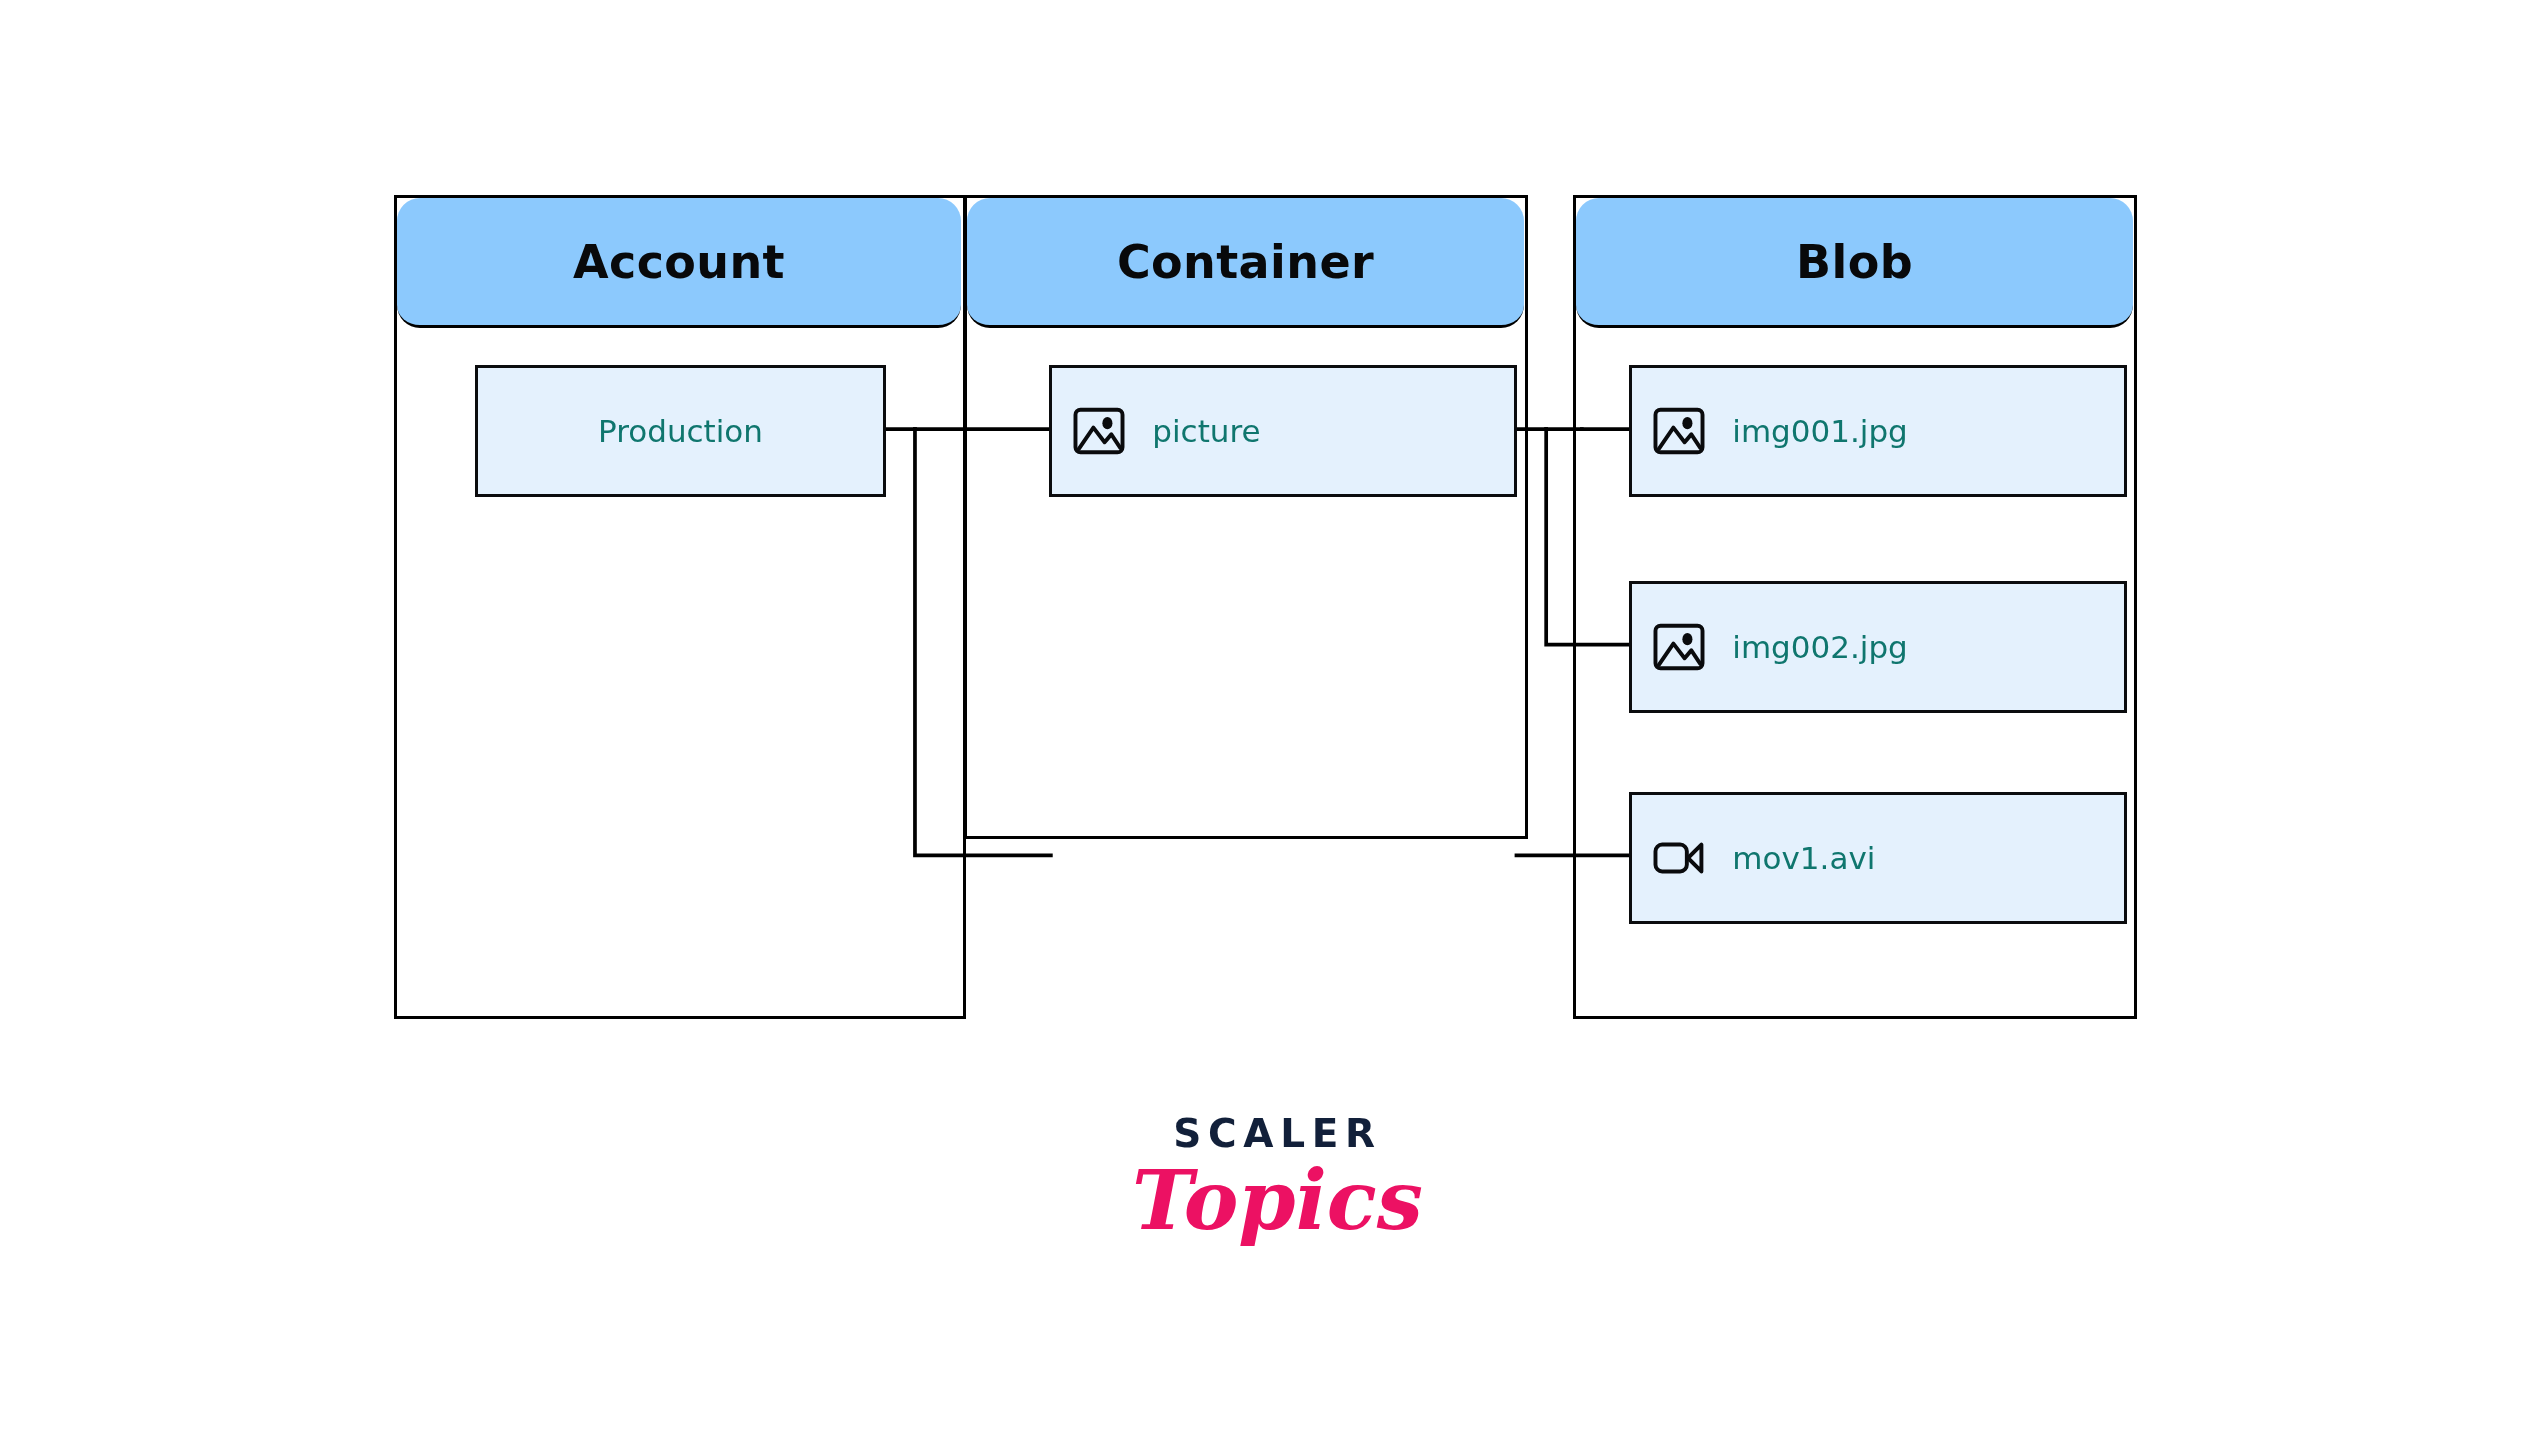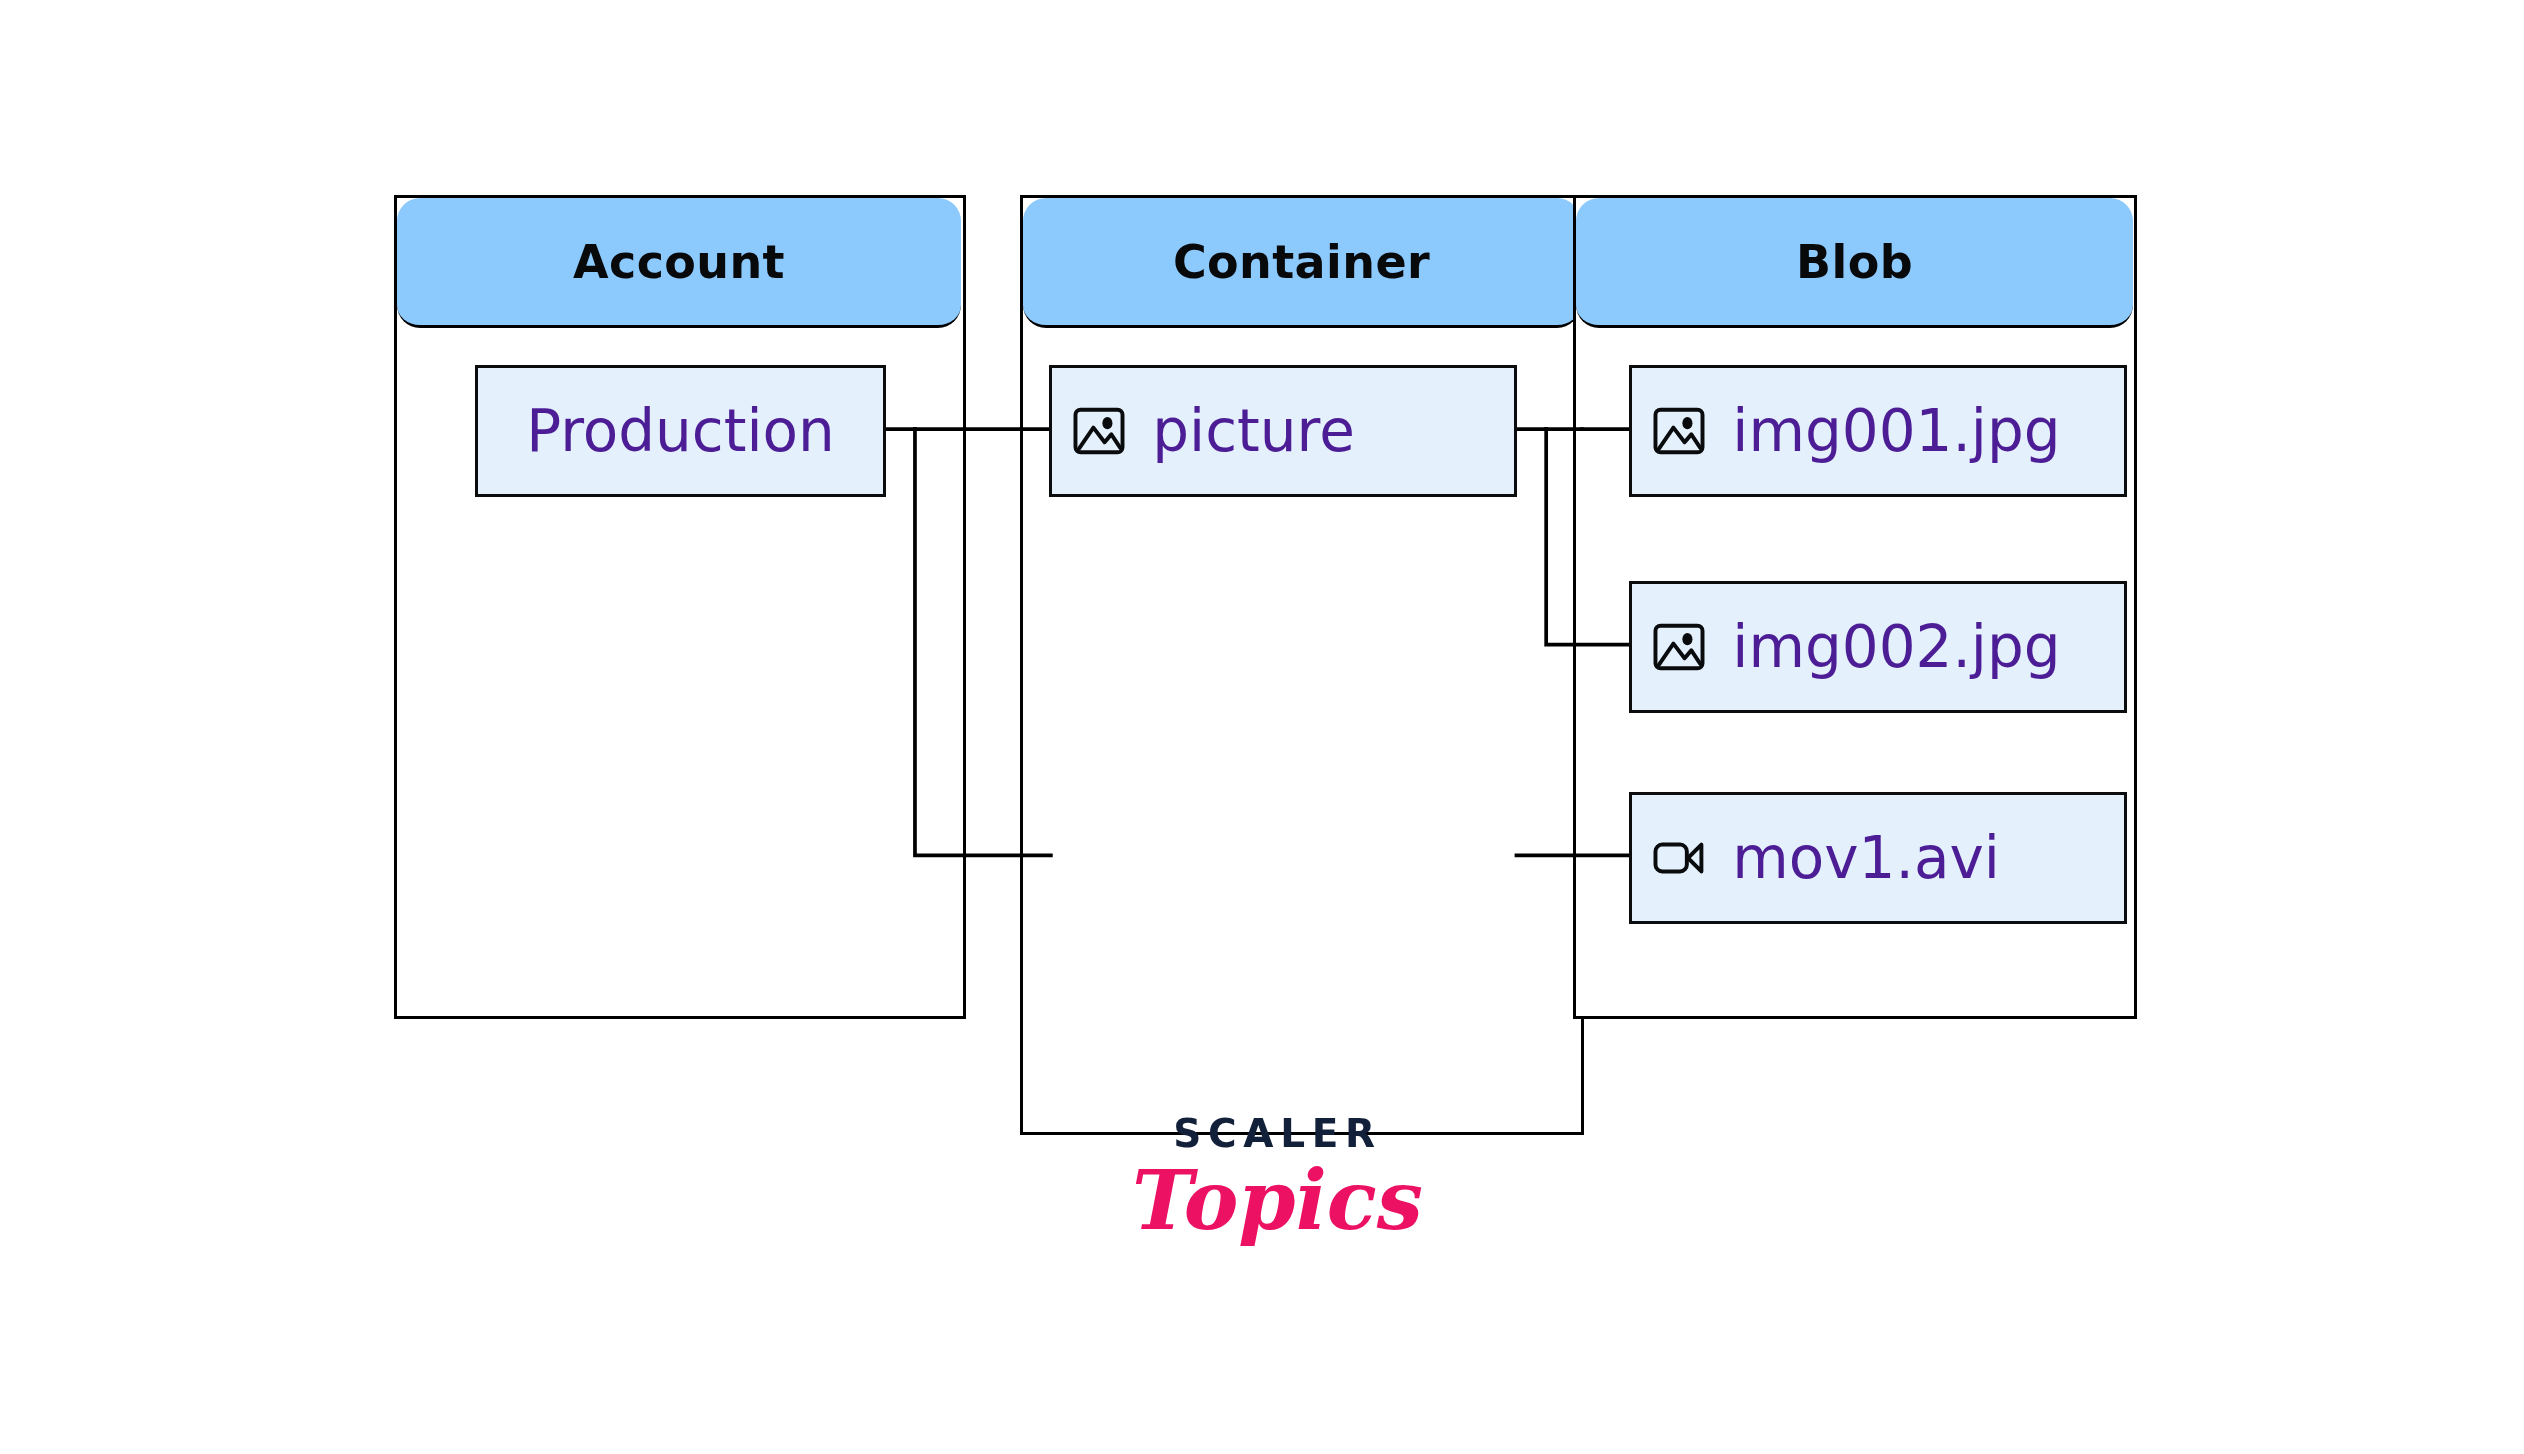--- a/index.html
+++ b/index.html
@@ -59,22 +59,22 @@
     align-items: center;
     z-index: 6;
   }
   .item-icon {
     flex: 0 0 auto;
     width: 56px;
     height: 56px;
     display: block;
   }
   .item-label {
-    font-size: 58px;
-    color: #4c1d95;
+    font-size: 31px;
+    color: #0f766e;
     line-height: 1;
     white-space: nowrap;
   }
 
   
   .box-plain { justify-content: center; }
   .box-plain .item-label { text-align: center; }
   .box-icon { padding-left: 19.3px; }
   .box-icon .item-label { margin-left: 25px; }
 
@@ -147,21 +147,21 @@
       <path d="M 2042 1152 L 2196 1152"></path>
     </g>
   </svg>
 
   <div class="panel" style="left:394px; top:195px; width:572px; height:824px;">
     <div class="panel-header" style="width:564px; height:130px;">
       <span class="panel-header-label">Account</span>
     </div>
   </div>
 
-  <div class="panel" style="left:1020px; top:195px; width:564px; height:940px;">
+  <div class="panel" style="left:964px; top:195px; width:564px; height:644px;">
     <div class="panel-header" style="width:557px; height:130px;">
       <span class="panel-header-label">Container</span>
     </div>
   </div>
 
   <div class="panel" style="left:1573px; top:195px; width:564px; height:824px;">
     <div class="panel-header" style="width:557px; height:130px;">
       <span class="panel-header-label">Blob</span>
     </div>
   </div>

